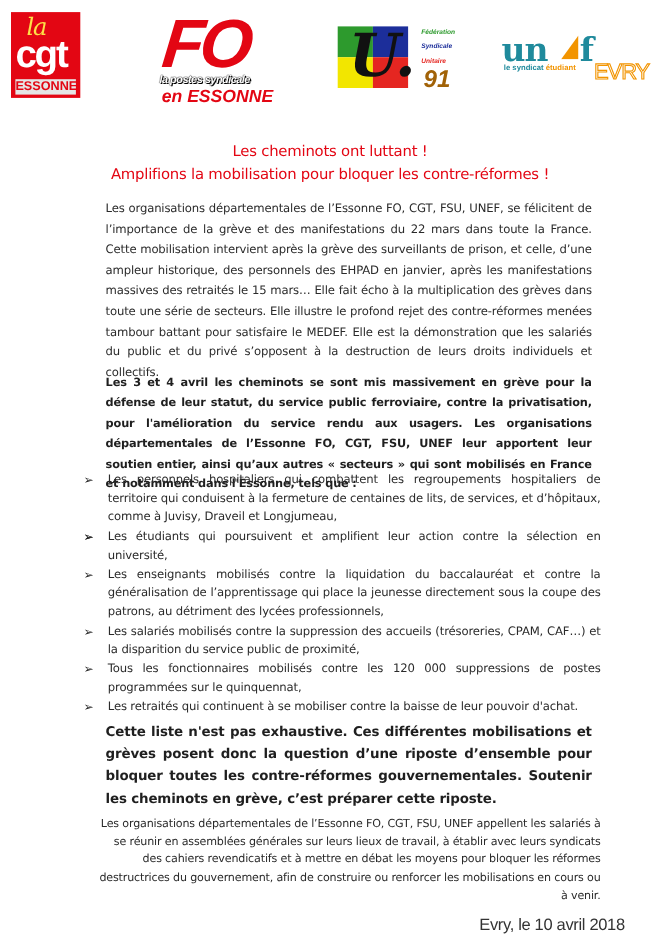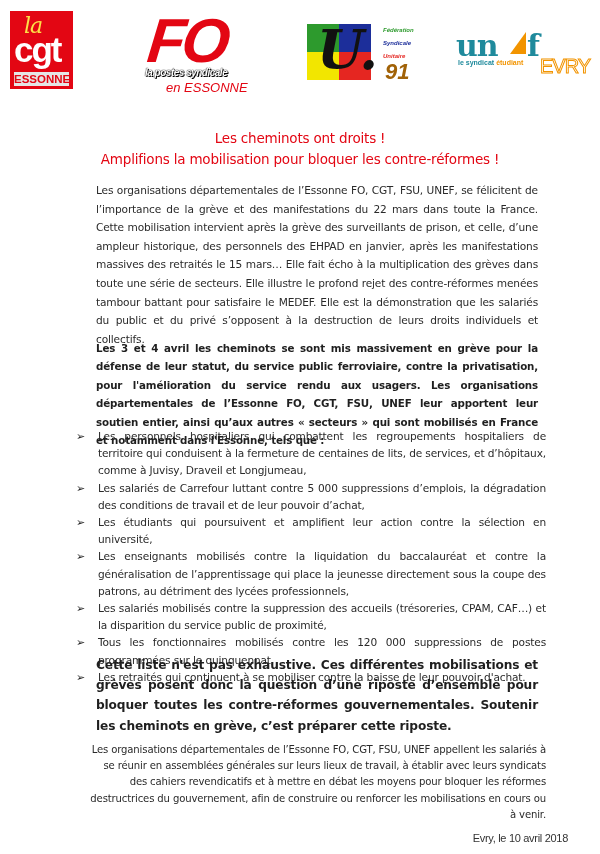--- a/index.html
+++ b/index.html
@@ -8,21 +8,21 @@
     
     .logo { position: absolute; }
     .cgt { left: 10px; top: 11px; width: 63px; height: 78px; background: #e30613; }
     .cgt .la { position: absolute; left: 14px; top: 2px; font-family: "DejaVu Serif", serif; font-style: italic; font-size: 22px; color: #fde047; letter-spacing: -1px; }
     .cgt .word { position: absolute; left: 4px; top: 20px; font-family: "Liberation Sans", sans-serif; font-weight: bold; font-size: 35px; color: #ffffff; letter-spacing: -2px; line-height: 38px; }
     .cgt .band { position: absolute; left: 4px; right: 4px; bottom: 3px; height: 14px; background: #e5e5e5; color: #e30613; font-weight: bold; font-size: 11.5px; text-align: center; line-height: 14px; }
 
     .fo { left: 145px; top: 14px; width: 80px; height: 80px; }
     .fo .big { position: absolute; left: 3px; top: -6px; font-family: "Liberation Sans", sans-serif; font-weight: bold; font-style: italic; font-size: 62px; color: #e30613; letter-spacing: -4px; line-height: 66px; transform: skewX(-6deg); }
     .fo .tag { position: absolute; left: 0px; top: 53px; font-family: "Liberation Sans", sans-serif; font-weight: bold; font-style: italic; font-size: 10px; color: #ffffff; background: transparent; letter-spacing: -0.5px; text-shadow: 0 0 1px #000, 0 0 1px #000, 1px 1px 0 #000; white-space: nowrap; }
-    .fo .en { position: absolute; left: 21px; top: 66px; font-family: "Liberation Sans", sans-serif; font-weight: normal; font-style: italic; font-size: 13px; color: #e30613; white-space: nowrap; }
+    .fo .en { position: absolute; left: 2px; top: 66px; font-family: "Liberation Sans", sans-serif; font-weight: bold; font-style: italic; font-size: 16px; color: #e30613; white-space: nowrap; }
 
     .fsu { left: 307px; top: 24px; width: 110px; height: 60px; }
     .fsu .blocks { position: absolute; left: 0; top: 0; width: 64px; height: 56px; }
     .fsu .b { position: absolute; width: 32px; height: 28px; }
     .fsu .g { left: 0; top: 0; background: #2d9a2d; }
     .fsu .bl { left: 32px; top: 0; background: #1c2e9a; }
     .fsu .y { left: 0; top: 28px; background: #f2e600; }
     .fsu .r { left: 32px; top: 28px; background: #e52621; }
     .fsu .u { position: absolute; left: 10px; top: -4px; font-family: "DejaVu Serif", serif; font-style: italic; font-weight: bold; font-size: 54px; color: #111; line-height: 60px; }
     .fsu .t1, .fsu .t2, .fsu .t3 { position: absolute; left: 76px; font-family: "Liberation Sans", sans-serif; font-style: italic; font-weight: bold; font-size: 6px; white-space: nowrap; }
@@ -46,21 +46,21 @@
 
     
     .para { position: absolute; left: 96px; width: 442px; font-family: "DejaVu Sans", sans-serif; font-size: 10.6px; line-height: 18.6px; text-align: justify; color: #2a2a2a; letter-spacing: -0.15px; }
     .p1 { top: 181px; }
     .p2 { top: 339px; font-weight: bold; color: #1f1f1f; line-height: 18.4px; font-size: 10.3px; }
     .list { position: absolute; left: 76px; top: 428px; width: 470px; margin: 0; padding: 0; list-style: none; font-family: "DejaVu Sans", sans-serif; font-size: 10.6px; line-height: 17.2px; color: #2a2a2a; letter-spacing: -0.15px; }
     .list li { position: relative; padding-left: 22px; text-align: justify; }
     .list li .arrow { position: absolute; left: 0; top: 0; font-size: 11px; color: #222; }
     .p3 { top: 655px; left: 96px; width: 442px; font-weight: bold; font-size: 12.2px; line-height: 20.2px; color: #1f1f1f; }
     .p4 { position: absolute; left: 86px; top: 742px; width: 460px; text-align: right; font-family: "DejaVu Sans", sans-serif; font-size: 10.1px; line-height: 16.2px; color: #2a2a2a; letter-spacing: -0.15px; }
-    .date { position: absolute; right: 32px; top: 832px; font-family: "Liberation Sans", sans-serif; font-size: 11px; color: #333; letter-spacing: -0.3px; }
+    .date { position: absolute; right: 32px; top: 832px; font-family: "Liberation Sans", sans-serif; font-size: 15px; color: #333; letter-spacing: -0.3px; }
   </style>
 </head>
 <body>
 
 <div class="logo cgt">
   <span class="la">la</span>
   <span class="word">cgt</span>
   <div class="band">ESSONNE</div>
 </div>
 
@@ -85,29 +85,29 @@
 </div>
 
 <div class="logo unef">
   <span class="un">un</span>
   <div class="e"></div>
   <span class="f">f</span>
   <span class="evry">EVRY</span>
   <span class="sub"><b>le syndicat </b><span>étudiant</span></span>
 </div>
 
-<div class="title title1">Les cheminots ont droits !</div>
+<div class="title title1">Les cheminots ont luttant !</div>
 <div class="title title2">Amplifions la mobilisation pour bloquer les contre-réformes !</div>
 
 <p class="para p1" style="margin:0">Les organisations départementales de l’Essonne FO, CGT, FSU, UNEF, se félicitent de l’importance de la grève et des manifestations du 22 mars dans toute la France. Cette mobilisation intervient après la grève des surveillants de prison, et celle, d’une ampleur historique, des personnels des EHPAD en janvier, après les manifestations massives des retraités le 15 mars… Elle fait écho à la multiplication des grèves dans toute une série de secteurs. Elle illustre le profond rejet des contre-réformes menées tambour battant pour satisfaire le MEDEF. Elle est la démonstration que les salariés du public et du privé s’opposent à la destruction de leurs droits individuels et collectifs.</p>
 <p class="para p2" style="margin:0">Les 3 et 4 avril les cheminots se sont mis massivement en grève pour la défense de leur statut, du service public ferroviaire, contre la privatisation, pour l'amélioration du service rendu aux usagers. Les organisations départementales de l’Essonne FO, CGT, FSU, UNEF leur apportent leur soutien entier, ainsi qu’aux autres « secteurs » qui sont mobilisés en France et notamment dans l'Essonne, tels que :</p>
 
 <ul class="list">
   <li><span class="arrow">➢</span><span>Les personnels hospitaliers qui combattent les regroupements hospitaliers de territoire qui conduisent à la fermeture de centaines de lits, de services, et d’hôpitaux, comme à Juvisy, Draveil et Longjumeau,</span></li>
-  <li><span class="arrow">➢</span><span>Les salariés de Carrefour luttant contre 5 000 suppressions d’emplois, la dégradation des conditions de travail et de leur pouvoir d’achat,</span></li>
+  <li><span class="arrow">➢</span></li>
   <li><span class="arrow">➢</span><span>Les étudiants qui poursuivent et amplifient leur action contre la sélection en université,</span></li>
   <li><span class="arrow">➢</span><span>Les enseignants mobilisés contre la liquidation du baccalauréat et contre la généralisation de l’apprentissage qui place la jeunesse directement sous la coupe des patrons, au détriment des lycées professionnels,</span></li>
   <li><span class="arrow">➢</span><span>Les salariés mobilisés contre la suppression des accueils (trésoreries, CPAM, CAF…) et la disparition du service public de proximité,</span></li>
   <li><span class="arrow">➢</span><span>Tous les fonctionnaires mobilisés contre les 120 000 suppressions de postes programmées sur le quinquennat,</span></li>
   <li><span class="arrow">➢</span><span>Les retraités qui continuent à se mobiliser contre la baisse de leur pouvoir d'achat.</span></li>
 </ul>
 
 <p class="para p3" style="margin:0">Cette liste n'est pas exhaustive. Ces différentes mobilisations et grèves posent donc la question d’une riposte d’ensemble pour bloquer toutes les contre-réformes gouvernementales. Soutenir les cheminots en grève, c’est préparer cette riposte.</p>
 
 <p class="p4" style="margin:0">Les organisations départementales de l’Essonne FO, CGT, FSU, UNEF appellent les salariés à se réunir en assemblées générales sur leurs lieux de travail, à établir avec leurs syndicats des cahiers revendicatifs et à mettre en débat les moyens pour bloquer les réformes destructrices du gouvernement, afin de construire ou renforcer les mobilisations en cours ou à venir.</p>

